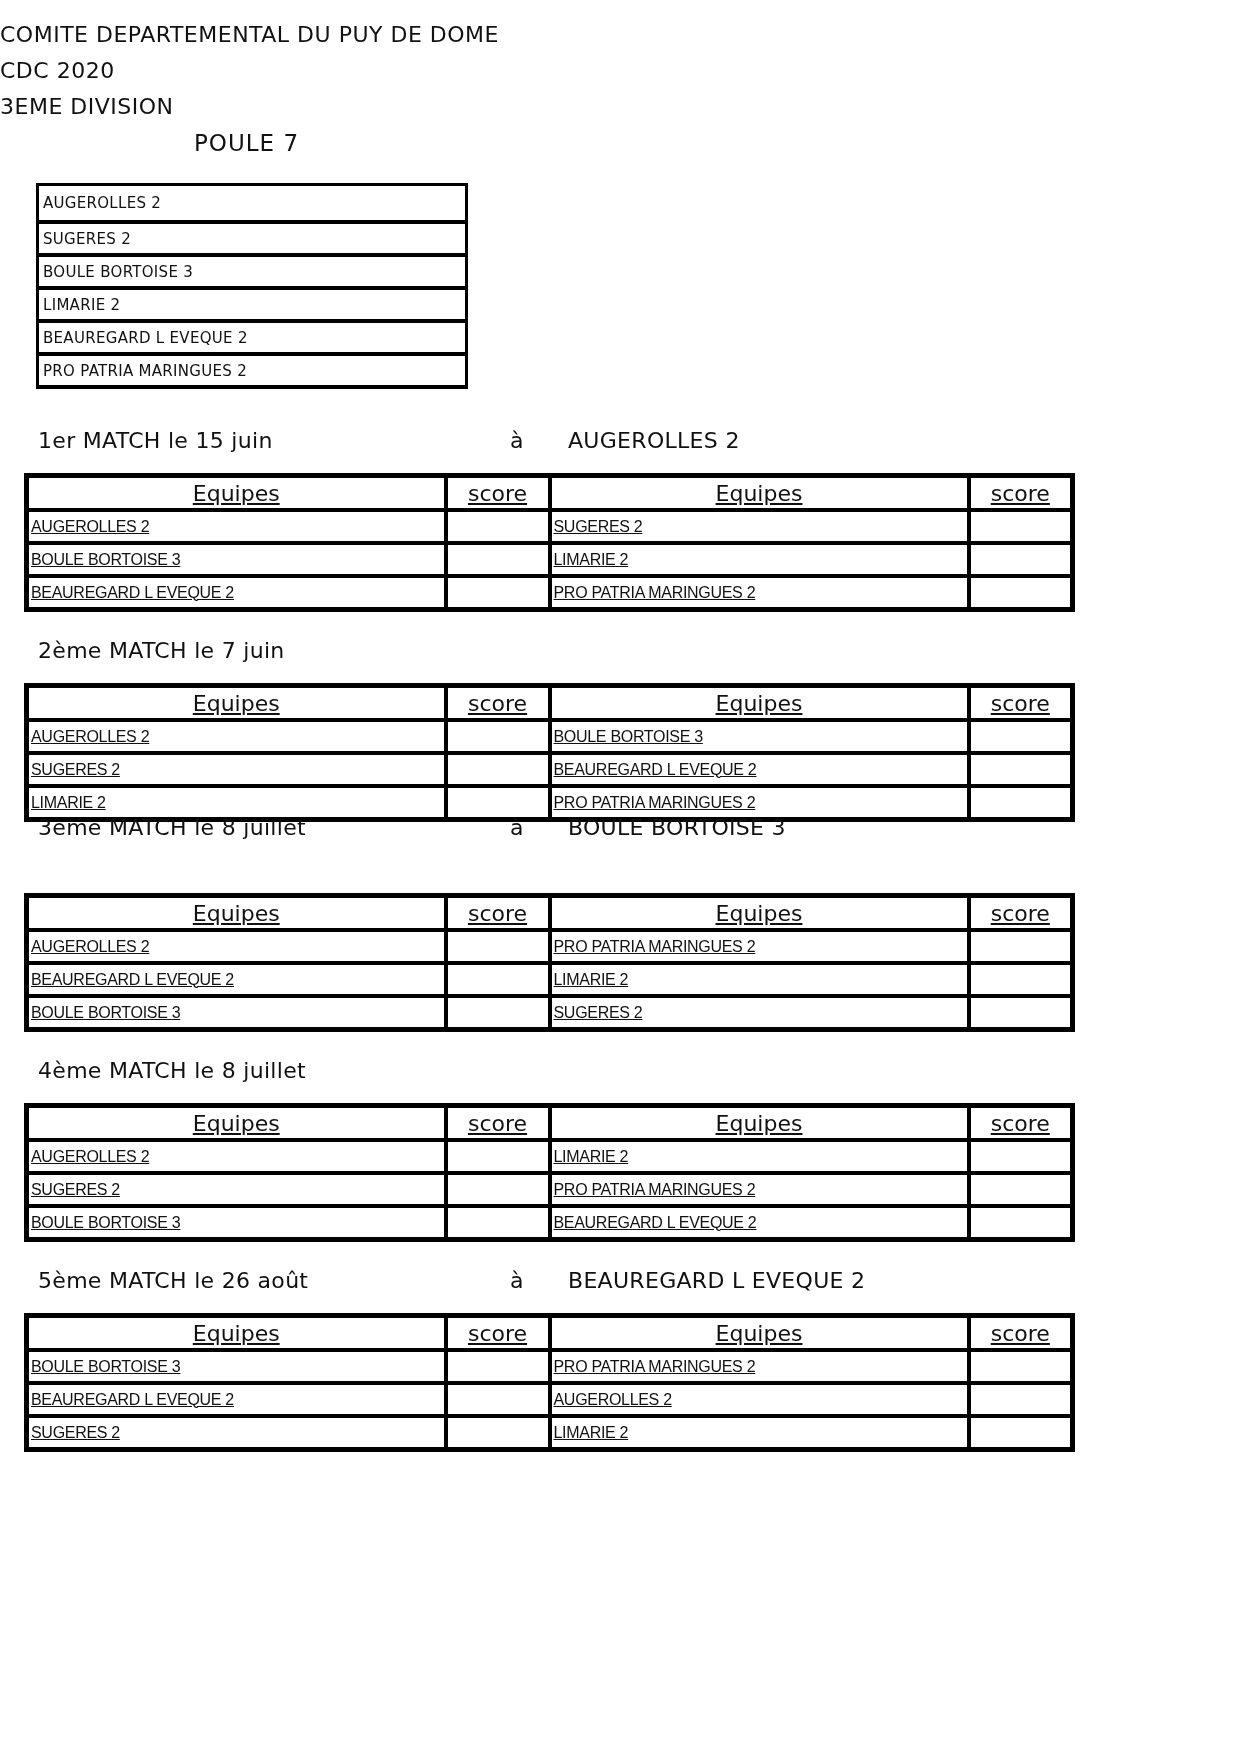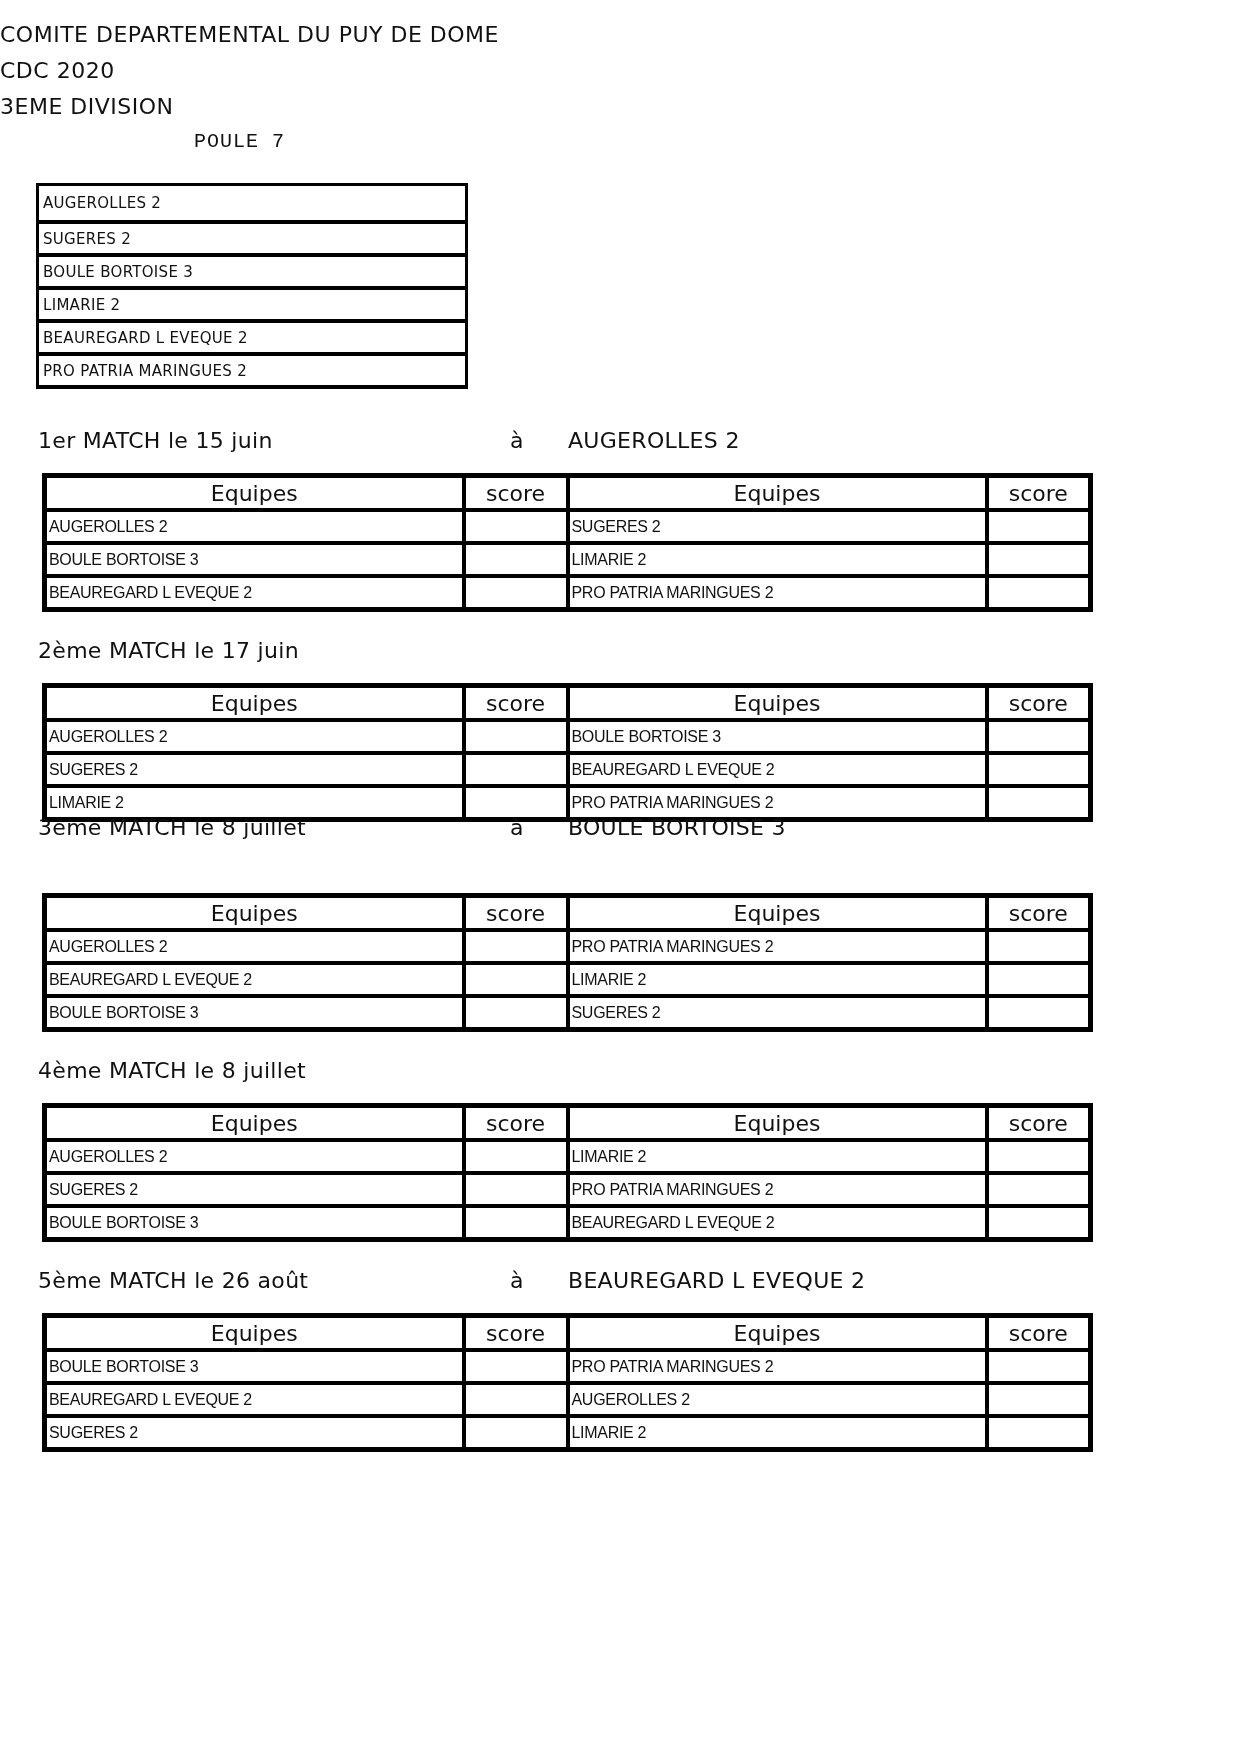--- a/index.html
+++ b/index.html
@@ -1,30 +1,30 @@
 <!DOCTYPE html>
 <html><head>
 <meta charset="utf-8">
 <style>
   html, body { margin:0; padding:0; background:#fff; }
   body { width:1240px; height:1754px; position:relative; overflow:hidden;
          font-family:"DejaVu Sans", sans-serif; color:#111; }
   .title { position:absolute; left:0; width:1130px; text-align:left;
            font-size:22px; letter-spacing:0.5px; }
-  .poule { position:absolute; left:194px; top:130px; font-size:20px; letter-spacing:1px;font-family:Liberation Mono, monospace; }
+  .poule { position:absolute; left:194px; top:130px; font-size:23px; letter-spacing:1px; }
   .teamlist { position:absolute; left:36px; top:183px; width:426px; border:3px solid #000;
               border-bottom:none; }
   .teamlist .t { height:33px; border-bottom:4px solid #000; font-size:15px;
                  display:flex; align-items:center; padding-left:4px; box-sizing:border-box;
                  letter-spacing:0.3px; }
   .mh { position:absolute; left:38px; font-size:22px; letter-spacing:0.3px; }
   .mh .a { position:absolute; left:472px; top:0; }
   .mh .v { position:absolute; left:530px; top:0; white-space:nowrap; }
-  table.m { position:absolute; left:42px; width:1036px; border-collapse:collapse;
-            border:5px solid #000; table-layout:fixed; }
+  table.m { position:absolute; left:24px; width:1036px; border-collapse:collapse;
+            border:5px solid #000; table-layout:fixed;text-decoration:underline; }
   table.m td, table.m th { border:4px solid #000; height:29px; padding:0 2px;
             font-weight:normal; font-size:15px; white-space:nowrap; overflow:hidden; }
   table.m th { font-size:22px; text-align:center; height:30px; }
   table.m td.n { font-family:"Liberation Sans Narrow","Liberation Sans", sans-serif; font-size:16px; letter-spacing:-0.3px; }
   col.e { width:419px; } col.s { width:104px; }
 </style>
 </head>
 <body>
 
 <div class="title" style="top:22px">COMITE DEPARTEMENTAL DU PUY DE DOME</div>
@@ -70,21 +70,21 @@
           <td></td>
         </tr>
         <tr>
           <td class="n">BEAUREGARD L EVEQUE 2</td>
           <td></td>
           <td class="n">PRO PATRIA MARINGUES 2</td>
           <td></td>
         </tr>
       </tbody>
     </table>
-    <div class="mh" style="top: 638px;"><span>2ème MATCH le 17 juin</span><span class="a"></span><span class="v"></span></div>
+    <div class="mh" style="top: 638px;"><span>2ème MATCH le 7 juin</span><span class="a"></span><span class="v"></span></div>
     <table class="m" style="top: 683px;">
       <colgroup>
         <col class="e">
         <col class="s">
         <col class="e">
         <col class="s">
       </colgroup>
       <tbody>
         <tr>
           <th>Equipes</th>

